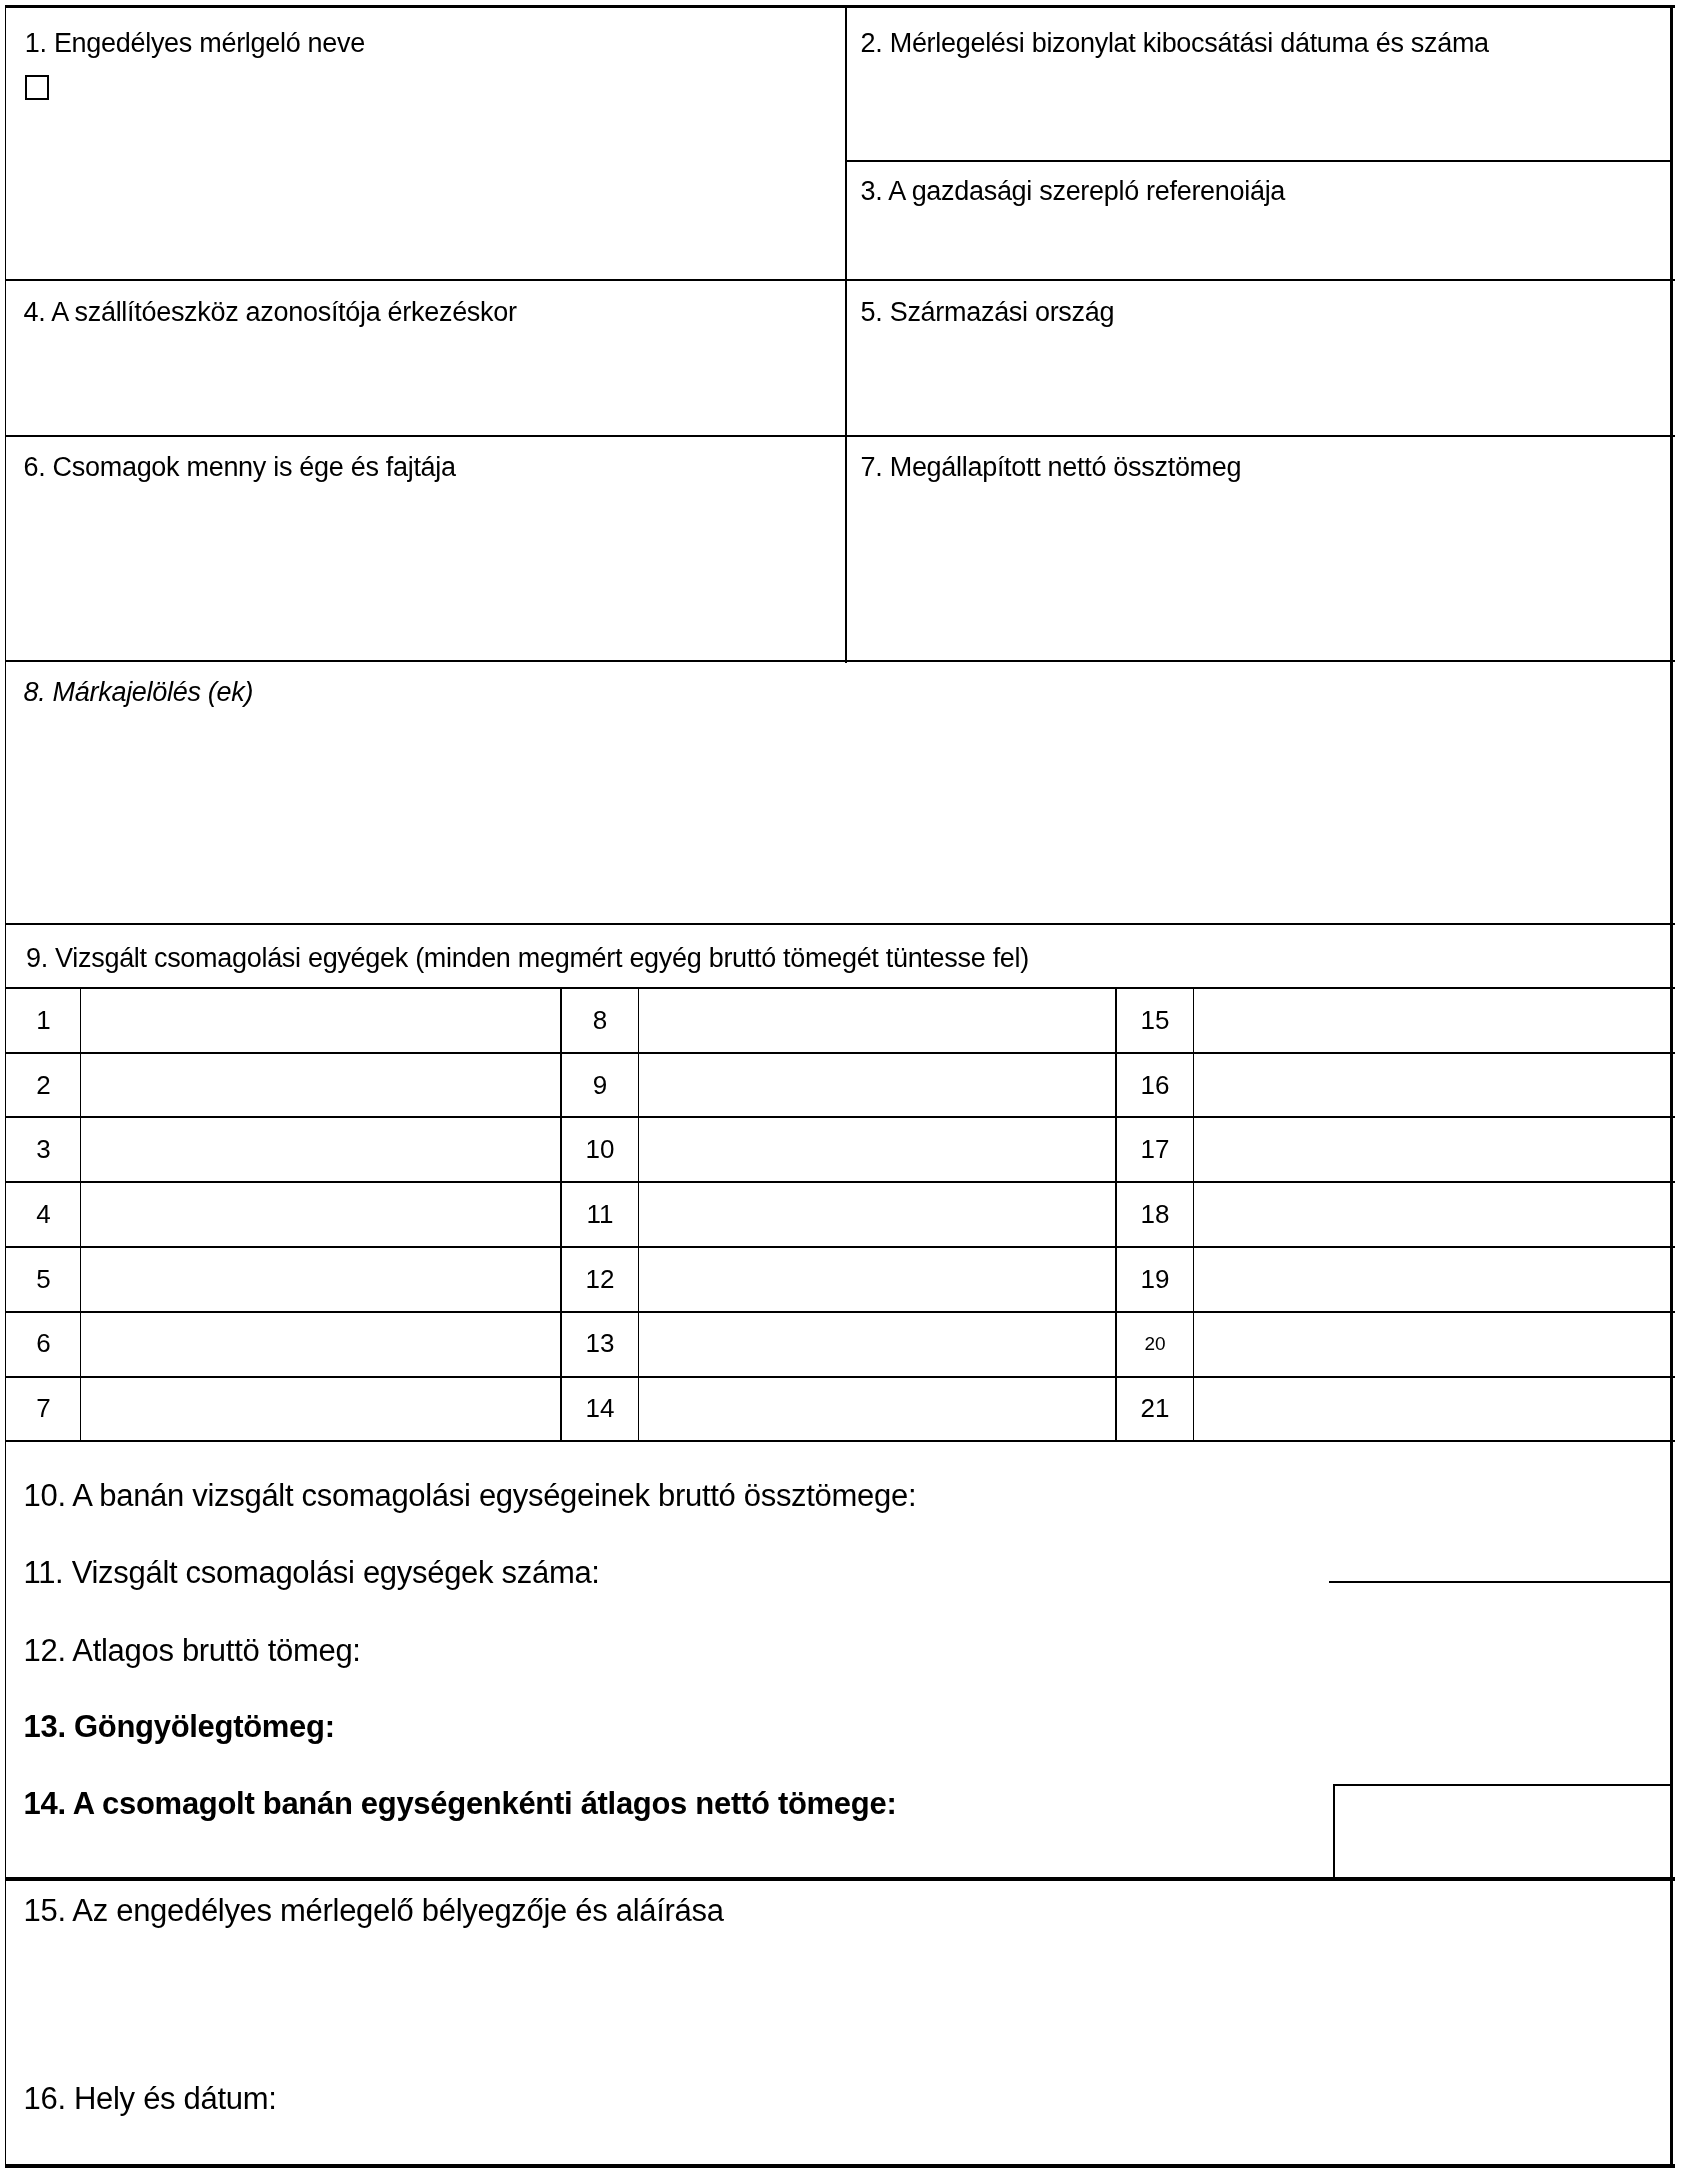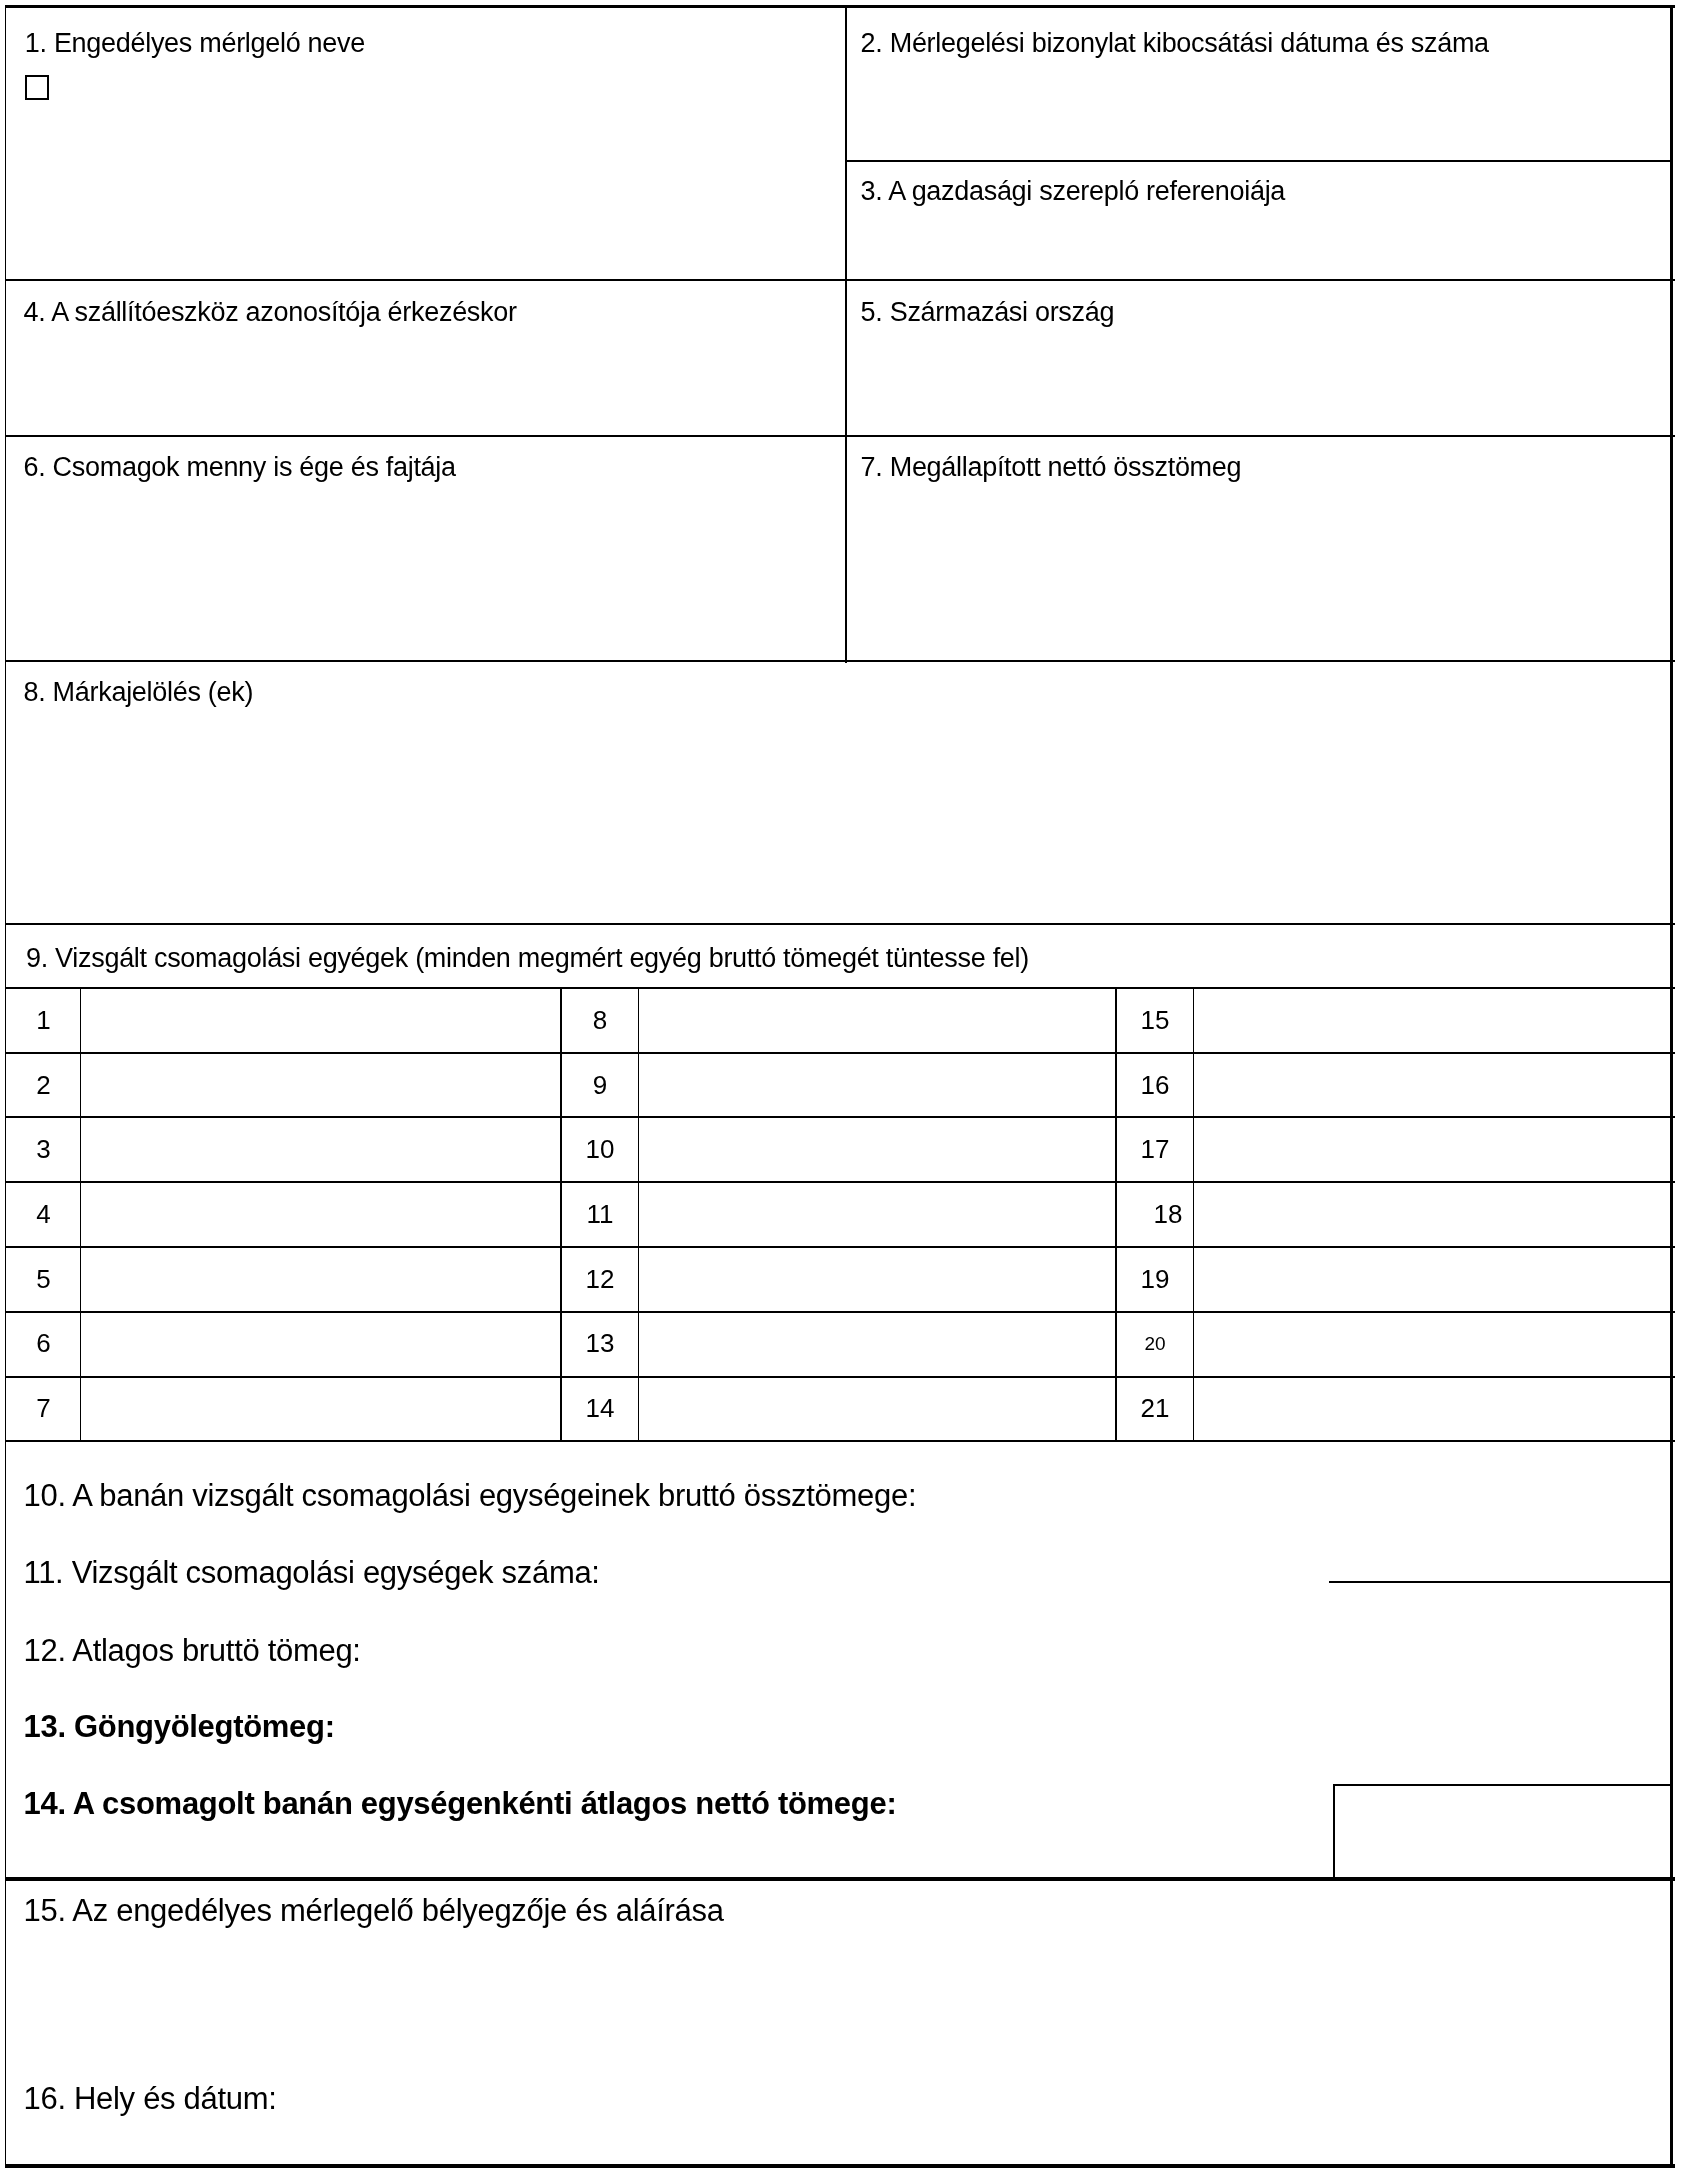--- a/index.html
+++ b/index.html
@@ -79,21 +79,21 @@
 </div>
 
 <div class="abs" style="left:6.5px; top:437px; width:838px; height:223px;">
   <span class="label" style="left:17px; top:16.6px;">6. Csomagok menny is ége és fajtája</span>
 </div>
 
 <div class="abs" style="left:847px; top:437px; width:823px; height:223px;">
   <span class="label" style="left:13.6px; top:16.6px;">7. Megállapított nettó össztömeg</span>
 </div>
 
-<div class="abs" style="left:6.5px; top:663px; width:1663px; height:260px;">
+<div class="abs" style="left:6.5px; top:663px; width:1663px; height:260px;font-style:italic;">
   <span class="label" style="left:17px; top:16px;">8. Márkajelölés (ek)</span>
 </div>
 
 <div class="abs" style="left:6.5px; top:925px; width:1663px; height:62px;">
   <span class="label" style="left:6.5px; top:20px;margin-left:13px;">9. Vizsgált csomagolási egyégek (minden megmért egyég bruttó tömegét tüntesse fel)</span>
 </div>
 
 <div id="units-grid">
     <div class="abs" style="left: 6.5px; top: 989px; width: 74px; height: 63px; display: flex; align-items: center; justify-content: center; font-size: 26px;">1</div>
     <div class="abs" style="left: 82px; top: 989px; width: 479px; height: 63px; display: flex; align-items: center; padding-left: 12px; font-size: 26px;"></div>
@@ -122,21 +122,21 @@
     <div class="abs" style="left: 562px; top: 1312px; width: 76px; height: 63px; display: flex; align-items: center; justify-content: center; font-size: 26px;">13</div>
     <div class="abs" style="left: 640px; top: 1312px; width: 476px; height: 63px; display: flex; align-items: center; padding-left: 12px; font-size: 26px;"></div>
     <div class="abs" style="left: 562px; top: 1377px; width: 76px; height: 63px; display: flex; align-items: center; justify-content: center; font-size: 26px;">14</div>
     <div class="abs" style="left: 640px; top: 1377px; width: 476px; height: 63px; display: flex; align-items: center; padding-left: 12px; font-size: 26px;"></div>
     <div class="abs" style="left: 1117px; top: 989px; width: 76px; height: 63px; display: flex; align-items: center; justify-content: center; font-size: 26px;">15</div>
     <div class="abs" style="left: 1194px; top: 989px; width: 476px; height: 63px; display: flex; align-items: center; padding-left: 12px; font-size: 26px;"></div>
     <div class="abs" style="left: 1117px; top: 1054px; width: 76px; height: 63px; display: flex; align-items: center; justify-content: center; font-size: 26px;">16</div>
     <div class="abs" style="left: 1194px; top: 1054px; width: 476px; height: 63px; display: flex; align-items: center; padding-left: 12px; font-size: 26px;"></div>
     <div class="abs" style="left: 1117px; top: 1118px; width: 76px; height: 63px; display: flex; align-items: center; justify-content: center; font-size: 26px;">17</div>
     <div class="abs" style="left: 1194px; top: 1118px; width: 476px; height: 63px; display: flex; align-items: center; padding-left: 12px; font-size: 26px;"></div>
-    <div class="abs" style="left: 1117px; top: 1183px; width: 76px; height: 63px; display: flex; align-items: center; justify-content: center; font-size: 26px; margin-left: 13px;">18</div>
+    <div class="abs" style="left: 1117px; top: 1183px; width: 76px; height: 63px; display: flex; align-items: center; justify-content: center; font-size: 26px;">18</div>
     <div class="abs" style="left: 1194px; top: 1183px; width: 476px; height: 63px; display: flex; align-items: center; padding-left: 12px; font-size: 26px;"></div>
     <div class="abs" style="left: 1117px; top: 1248px; width: 76px; height: 63px; display: flex; align-items: center; justify-content: center; font-size: 26px;">19</div>
     <div class="abs" style="left: 1194px; top: 1248px; width: 476px; height: 63px; display: flex; align-items: center; padding-left: 12px; font-size: 26px;"></div>
     <div class="abs" style="left: 1117px; top: 1312px; width: 76px; height: 63px; display: flex; align-items: center; justify-content: center; font-size: 19px;">20</div>
     <div class="abs" style="left: 1194px; top: 1312px; width: 476px; height: 63px; display: flex; align-items: center; padding-left: 12px; font-size: 26px;"></div>
     <div class="abs" style="left: 1117px; top: 1377px; width: 76px; height: 63px; display: flex; align-items: center; justify-content: center; font-size: 26px;">21</div>
     <div class="abs" style="left: 1194px; top: 1377px; width: 476px; height: 63px; display: flex; align-items: center; padding-left: 12px; font-size: 26px;"></div>
   </div>
 
 <div class="abs" style="left:6.5px; top:1442px; width:1663px; height:434px;margin-top:15px;">

